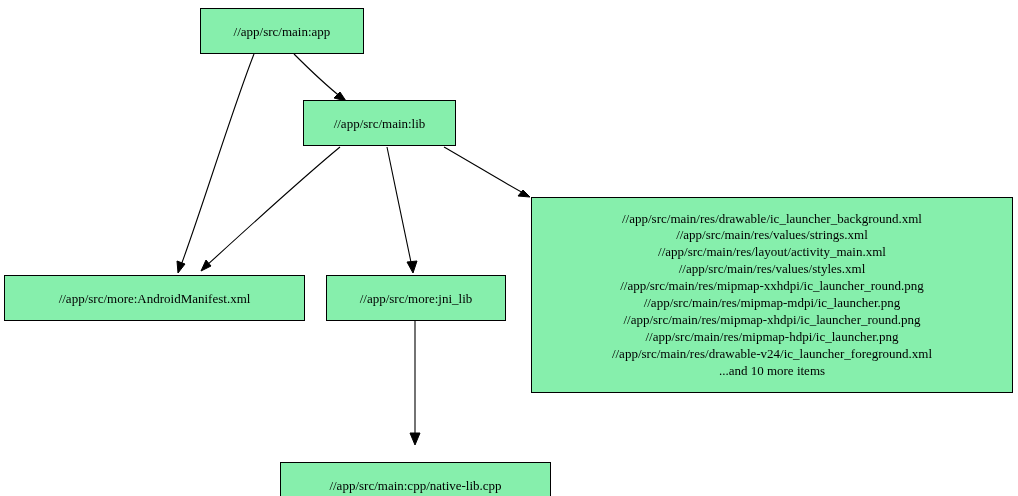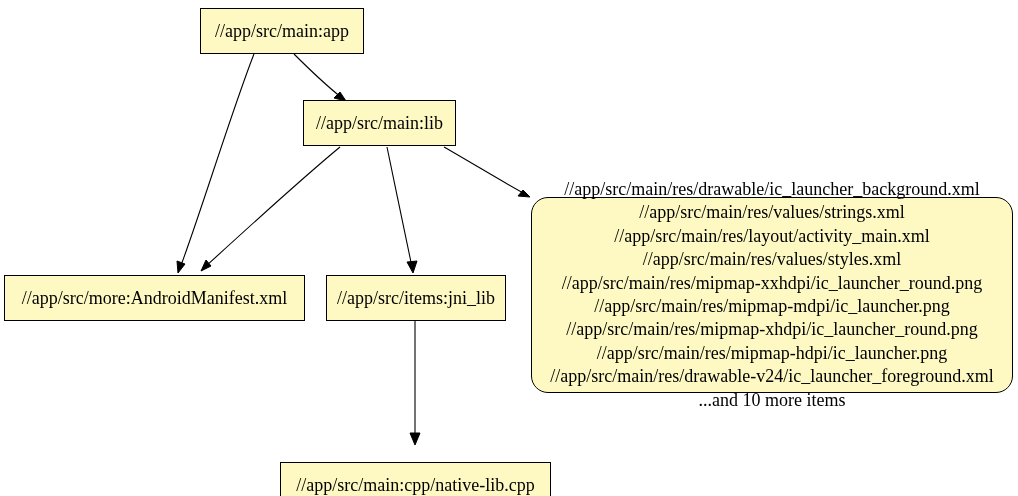--- a/index.html
+++ b/index.html
@@ -12,27 +12,27 @@
     width: 1018px;
     height: 496px;
     background: #ffffff;
     font-family: "Liberation Serif", serif;
     overflow: hidden;
   }
   .node {
     position: absolute;
     box-sizing: border-box;
     border: 1px solid #000000;
-    background: #fef9c3;
+    background: #86efac;
     display: flex;
     align-items: center;
     justify-content: center;
     text-align: center;
     font-family: "Liberation Serif", serif;
-    font-size: 18px;
+    font-size: 13px;
     color: #000000;
     line-height: 1.0;
     white-space: pre;
   }
   .node.multiline {
     line-height: 1.30;
   }
   svg.edges {
     position: absolute;
     left: 0;
@@ -96,24 +96,24 @@
 
   <div class="node" style="left:303px; top:100px; width:153px; height:46px;">
     <span>//app/src/main:lib</span>
   </div>
 
   <div class="node" style="left:4px; top:275px; width:301px; height:46px;">
     <span>//app/src/more:AndroidManifest.xml</span>
   </div>
 
   <div class="node" style="left:326px; top:275px; width:180px; height:46px;">
-    <span>//app/src/items:jni_lib</span>
+    <span>//app/src/more:jni_lib</span>
   </div>
 
-  <div class="node multiline" style="left:531px; top:197px; width:482px; height:196px;border-radius:17px;">
+  <div class="node multiline" style="left:531px; top:197px; width:482px; height:196px;">
     <span>//app/src/main/res/drawable/ic_launcher_background.xml
 //app/src/main/res/values/strings.xml
 //app/src/main/res/layout/activity_main.xml
 //app/src/main/res/values/styles.xml
 //app/src/main/res/mipmap-xxhdpi/ic_launcher_round.png
 //app/src/main/res/mipmap-mdpi/ic_launcher.png
 //app/src/main/res/mipmap-xhdpi/ic_launcher_round.png
 //app/src/main/res/mipmap-hdpi/ic_launcher.png
 //app/src/main/res/drawable-v24/ic_launcher_foreground.xml
 ...and 10 more items</span>

